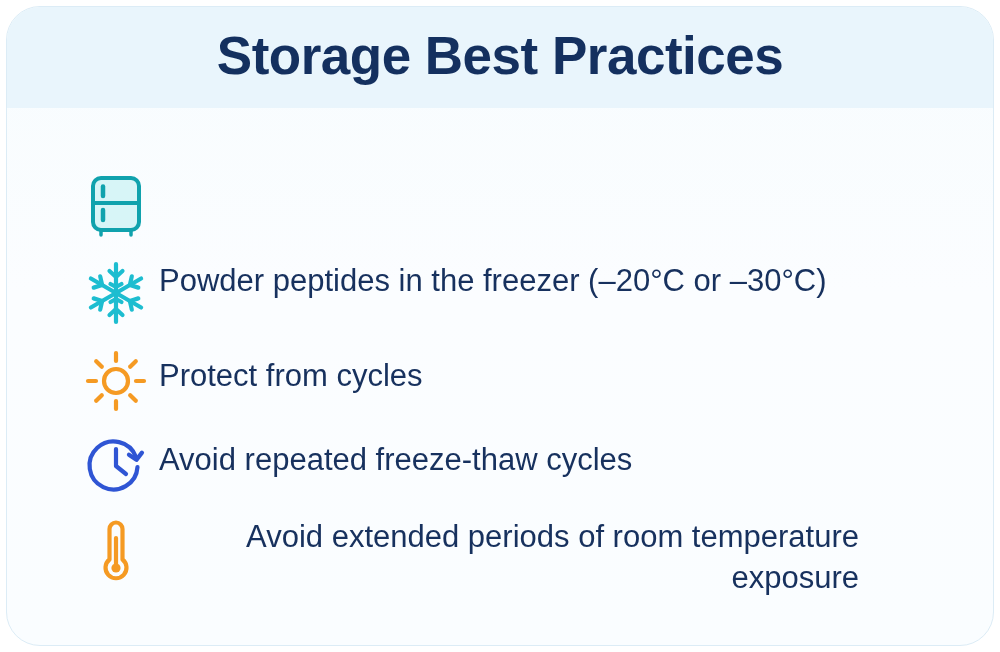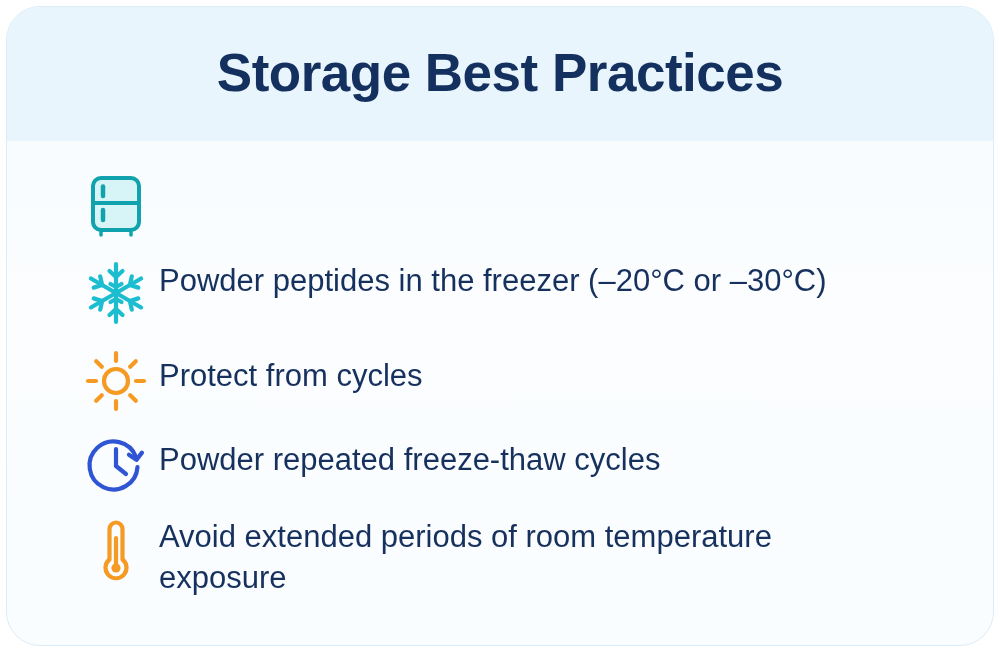--- a/index.html
+++ b/index.html
@@ -25,21 +25,21 @@
     border: 1px solid #dcecf6;
     background: linear-gradient(180deg, #f7fcfe 0%, #fbfdff 45%, #fafdff 100%);
     overflow: hidden;
   }
 
   .card-header {
     position: absolute;
     left: 0;
     top: 0;
     width: 100%;
-    height: 134px;
+    height: 101px;
     background: #e9f5fc;
     display: flex;
     align-items: center;
     justify-content: center;
   }
 
   .card-title {
     font-size: 53px;
     font-weight: bold;
     color: #14305f;
@@ -90,21 +90,21 @@
 
   
   .row-fridge   { margin-top: 2px; }
   .row-snow     { margin-top: 14px; }
   .row-snow .item-icon { align-items: flex-start; padding-top: 4px; }
   .row-snow .item-text { padding-top: 4px; }
   .row-sun      { margin-top: 6px; }
   .row-clock    { margin-top: 8px; }
   .row-thermo   { margin-top: 10px; }
   .row-thermo .item-icon { align-items: flex-start; padding-top: 2px; }
-  .row-thermo .item-text { padding-top: 4px; }
+  .row-thermo .item-text { padding-top: 4px; text-align: right; }
 </style>
 </head>
 <body>
 
 <div class="card">
 
   <div class="card-header">
     <h1 class="card-title">Storage Best Practices</h1>
   </div>
 
@@ -170,21 +170,21 @@
     </div>
 
     <div class="list-item row-clock">
       <span class="item-icon">
         <svg width="64" height="64" viewBox="0 0 64 64" fill="none" stroke="#2f55d4" stroke-width="4.2" stroke-linecap="round" stroke-linejoin="round">
           <path d="M52 24 A24 24 0 1 0 53.5 34"></path>
           <polyline points="44,24.5 53,25.5 54.5,16.5" transform="rotate(28 50 25)"></polyline>
           <polyline points="32,16 32,33 42,41"></polyline>
         </svg>
       </span>
-      <span class="item-text">Powder repeated freeze-thaw cycles</span>
+      <span class="item-text">Avoid repeated freeze-thaw cycles</span>
     </div>
 
     <div class="list-item row-thermo">
       <span class="item-icon">
         <svg width="68" height="68" viewBox="0 0 68 68" fill="none" stroke="#f59a23" stroke-width="4.2" stroke-linecap="round" stroke-linejoin="round">
           <path d="M27.5 45.5 V15 a6.5 6.5 0 0 1 13 0 V45.5 a10.5 10.5 0 1 1 -13 0 Z"></path>
           <line x1="34" y1="24" x2="34" y2="50"></line>
           <circle cx="34" cy="54" r="4.6" fill="#f59a23" stroke="none"></circle>
         </svg>
       </span>

